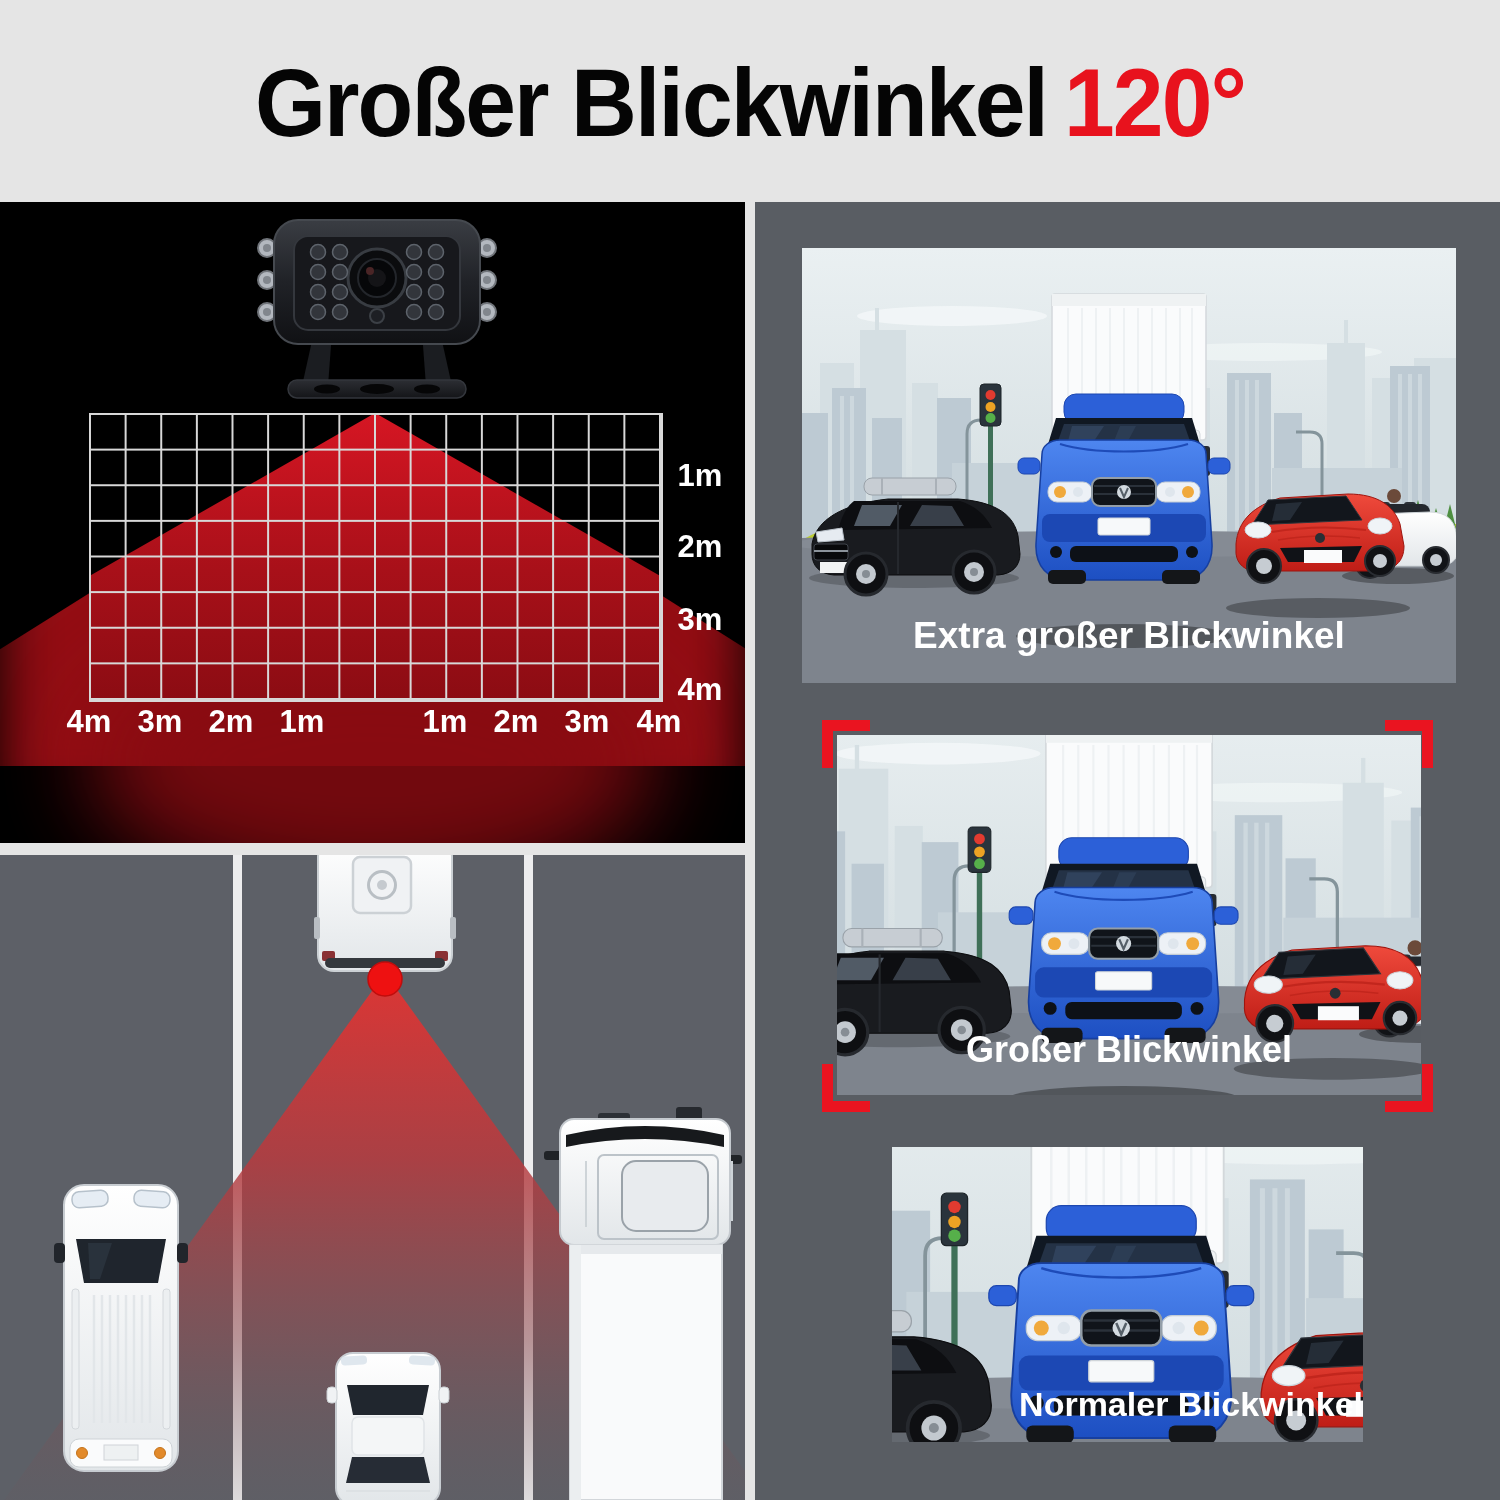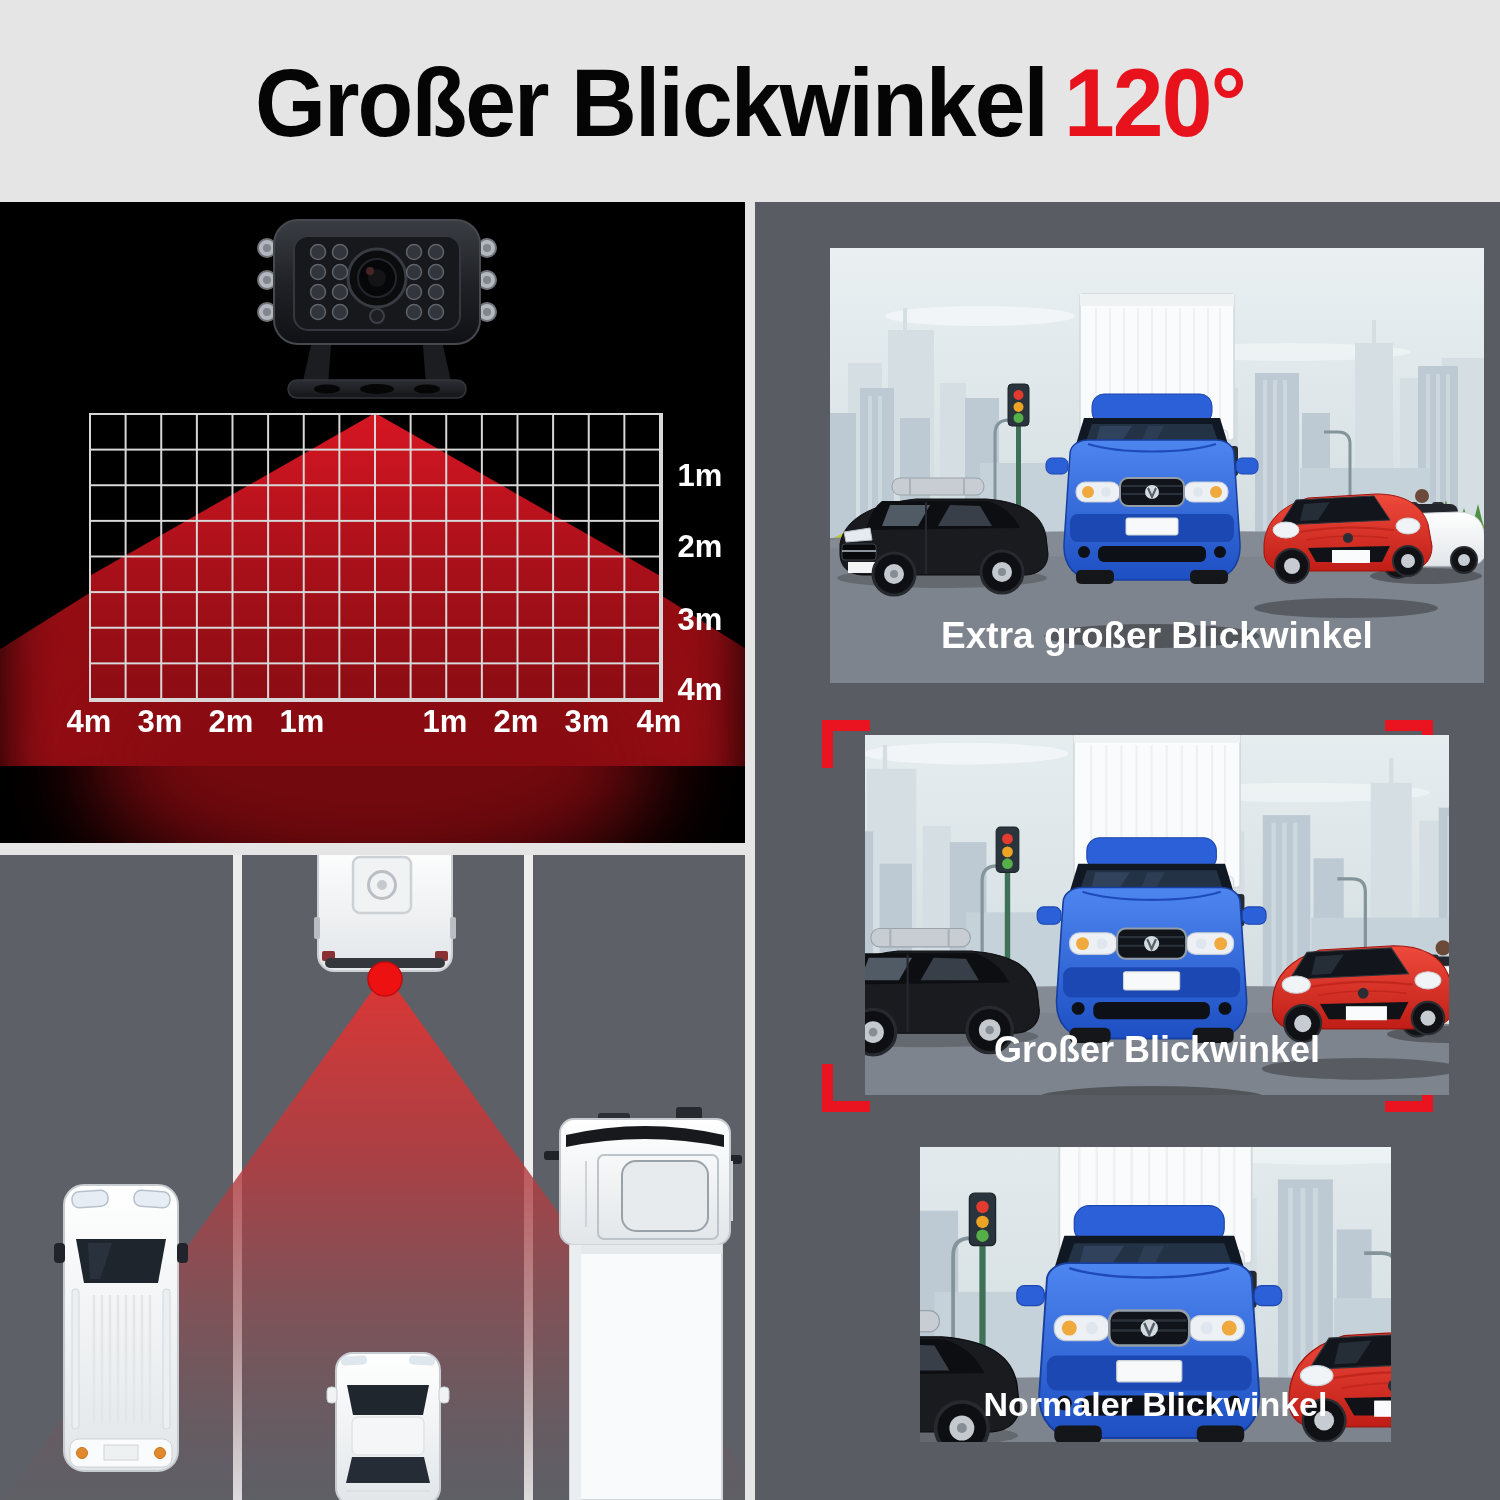--- a/index.html
+++ b/index.html
@@ -32,33 +32,33 @@
         font-size:31px;text-align:center;}
   .xlab{position:absolute;top:502px;width:70px;height:36px;color:#fff;font-weight:700;
         font-size:31px;text-align:center;}
 
   
   .topdown{position:absolute;left:0;top:855px;width:745px;height:645px;background:#5d6067;overflow:hidden;}
   .topdown svg{position:absolute;left:0;top:0;}
 
   
   .right-sec{position:absolute;left:755px;top:202px;width:745px;height:1298px;background:#595d63;overflow:hidden;}
-  .panel{position:absolute;overflow:hidden;background:#7e848d;margin-left:28px;}
+  .panel{position:absolute;overflow:hidden;background:#7e848d;}
   .p1{left:47px;top:46px;width:654px;height:435px;}
   .p2{left:82px;top:533px;width:584px;height:360px;}
   .p3{left:137px;top:945px;width:471px;height:295px;}
   .fit{position:absolute;}
   .p1 .fit{left:0;top:0;width:654px;height:435px;}
   .p2 .fit{left:-61px;top:-55px;width:706px;height:470px;}
   .p3 .fit{left:-173px;top:-124px;width:817px;height:544px;}
   .fit svg{width:100%;height:100%;display:block;}
   .caption{position:absolute;left:0;width:100%;text-align:center;color:#ffffff;font-weight:700;}
   .p1 .caption{bottom:26px;font-size:37px;}
   .p2 .caption{bottom:24px;font-size:36px;}
-  .p3 .caption{bottom:18px;font-size:34px;}
+  .p3 .caption{bottom:18px;font-size:34px;text-align:right;}
 
   
   .brk{position:absolute;left:67px;top:518px;width:611px;height:392px;pointer-events:none;}
   .brk .c{position:absolute;width:37px;height:37px;}
   .brk .tl{left:0;top:0;border-left:11px solid #ea1420;border-top:11px solid #ea1420;}
   .brk .tr{right:0;top:0;border-right:11px solid #ea1420;border-top:11px solid #ea1420;}
   .brk .bl{left:0;bottom:0;border-left:11px solid #ea1420;border-bottom:11px solid #ea1420;}
   .brk .br{right:0;bottom:0;border-right:11px solid #ea1420;border-bottom:11px solid #ea1420;}
 </style>
 </head>

